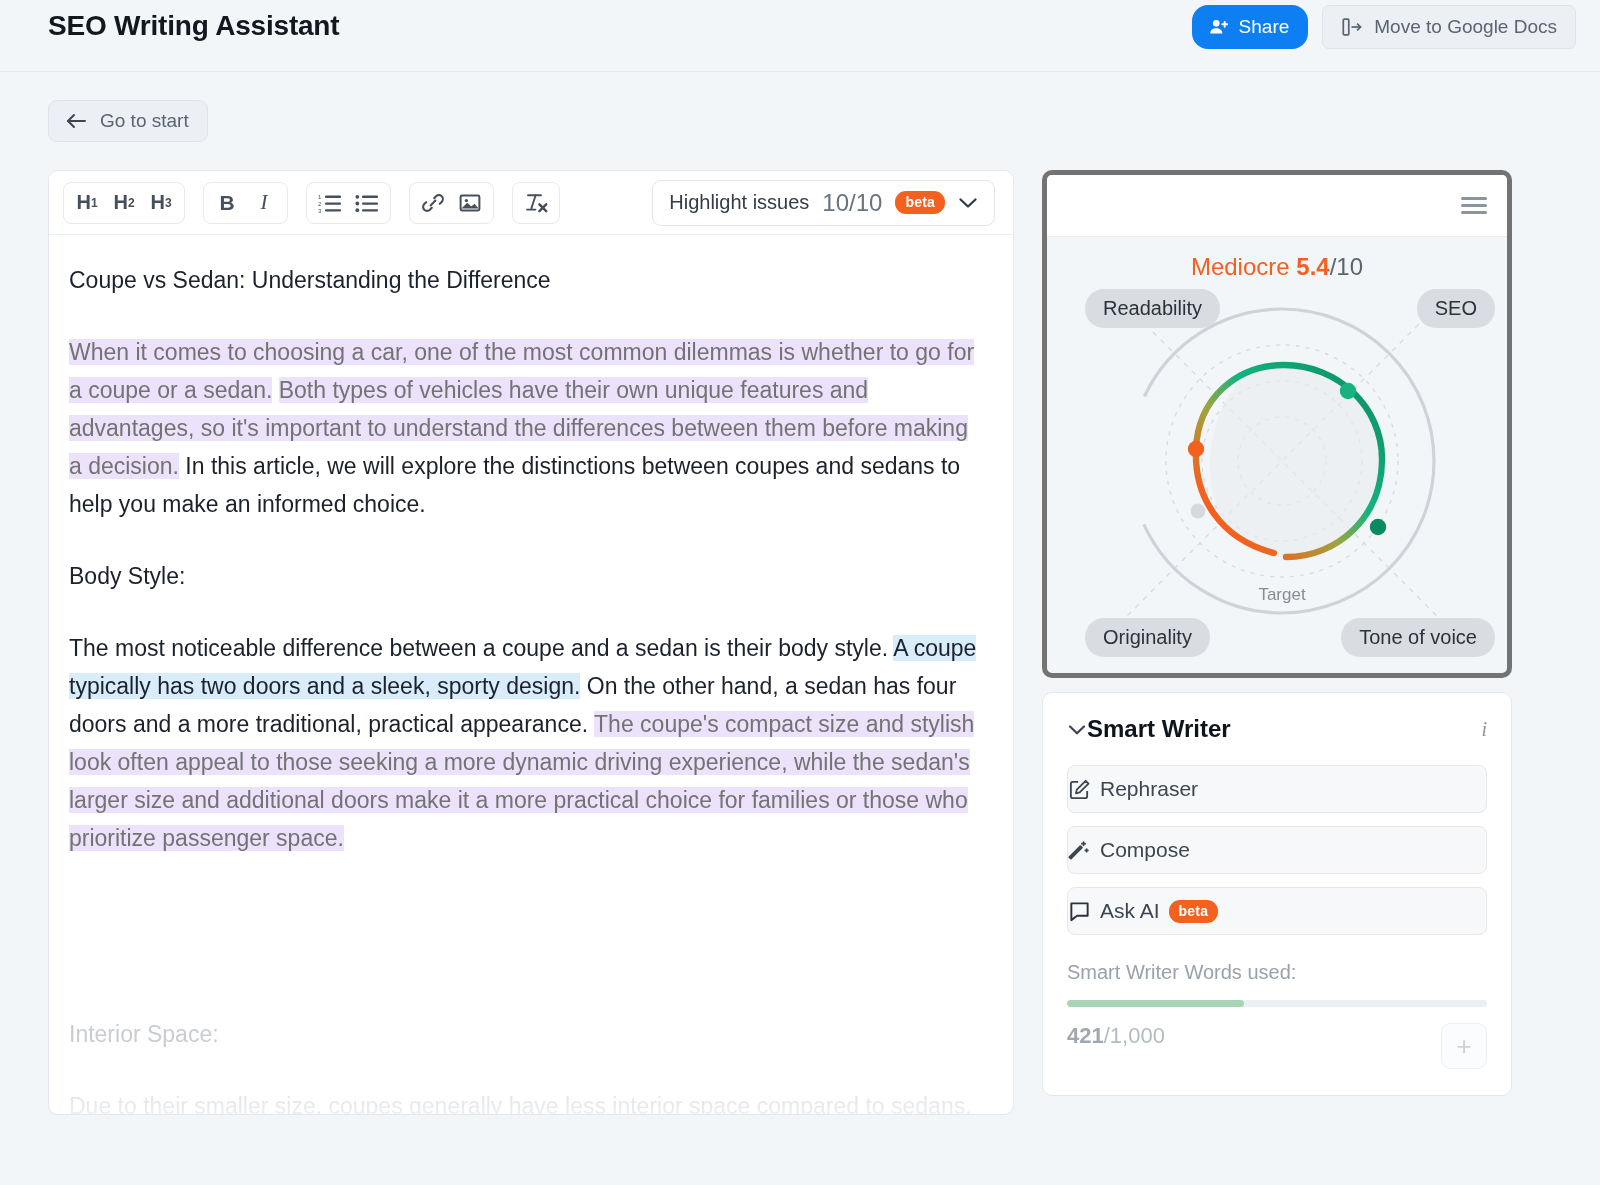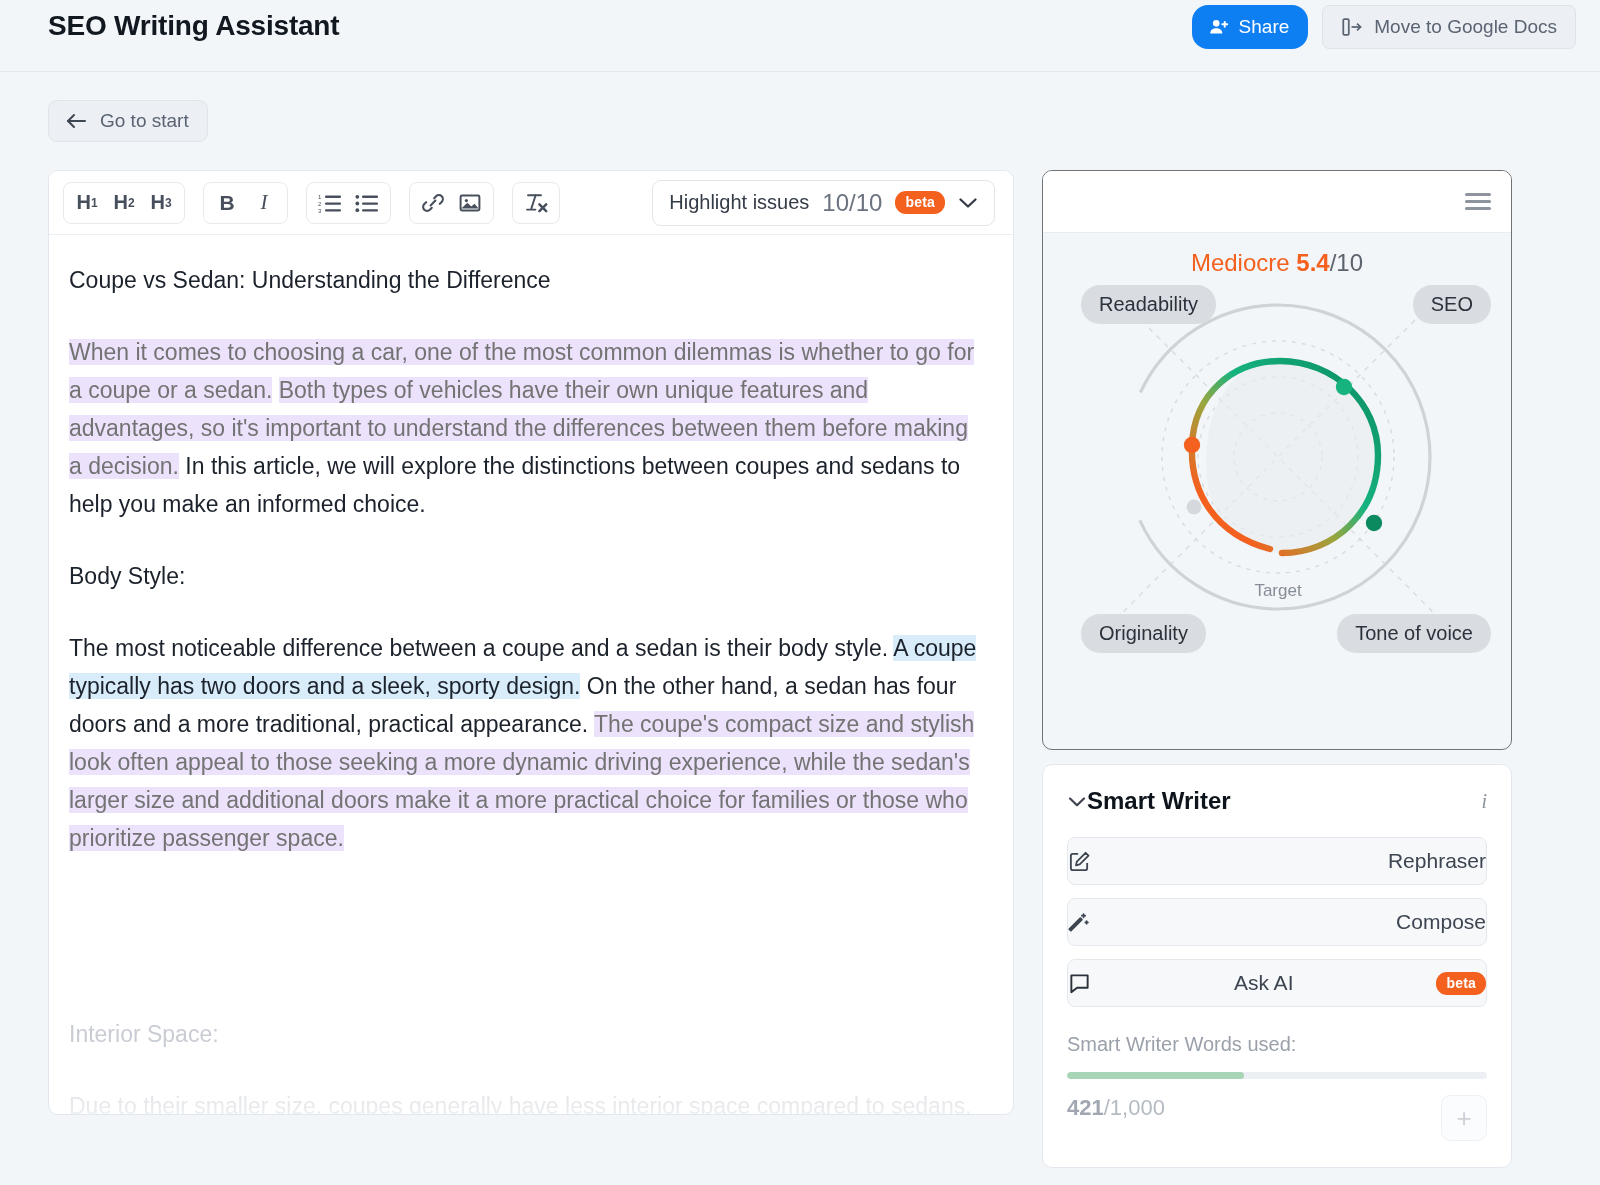--- a/index.html
+++ b/index.html
@@ -121,22 +121,22 @@
   }
 
   
   .right-col {
     position: absolute; left: 1042px; top: 170px;
     width: 510px; height: 945px;
   }
   .score-card {
     position: relative;
     width: 470px; background: #f3f6f9;
-    border: 1px solid #737373; border-radius: 10px;
-    overflow: hidden; height: 580px;
+    border: 5px solid #737373; border-radius: 10px;
+    overflow: hidden; height: 508px;
   }
   .score-head {
     height: 62px; background: #fff;
     border-bottom: 1px solid #e9edf1;
     display: flex; align-items: center; justify-content: flex-end;
     padding-right: 20px;
   }
   .burger { width: 26px; cursor: pointer; }
   .burger span {
     display: block; height: 3px; background: #8d949e;
@@ -174,21 +174,21 @@
     border-radius: 10px; padding: 22px 24px 20px;
     position: relative; height: 404px; overflow: hidden;
   }
   .sw-head {
     display: flex; align-items: center; margin-bottom: 22px;
   }
   .sw-caret { color: #444b55; font-size: 18px; cursor: pointer; }
   .sw-title { font-size: 24px; font-weight: bold; color: #0e141b; flex: 1; }
   .sw-info { color: #8d949e; font-size: 20px; font-style: italic; font-family: "Liberation Serif", serif; cursor: pointer; }
   .sw-btn {
-    display: flex; align-items: center; justify-content: space-between; gap: 9px;
+    display: flex; align-items: center; justify-content: flex-start; gap: 9px;
     width: 100%; height: 48px; margin-bottom: 13px;
     background: #f6f8fa; border: 1px solid #e4e8ed; border-radius: 8px;
     font-size: 21px; color: #3d4551; font-family: inherit; cursor: pointer;
   }
   .sw-words {
     margin-top: 26px; font-size: 20px; color: #9aa1aa;
   }
   .progress-track {
     margin-top: 16px; height: 7px; border-radius: 4px;
     background: #eceff3; overflow: hidden;

